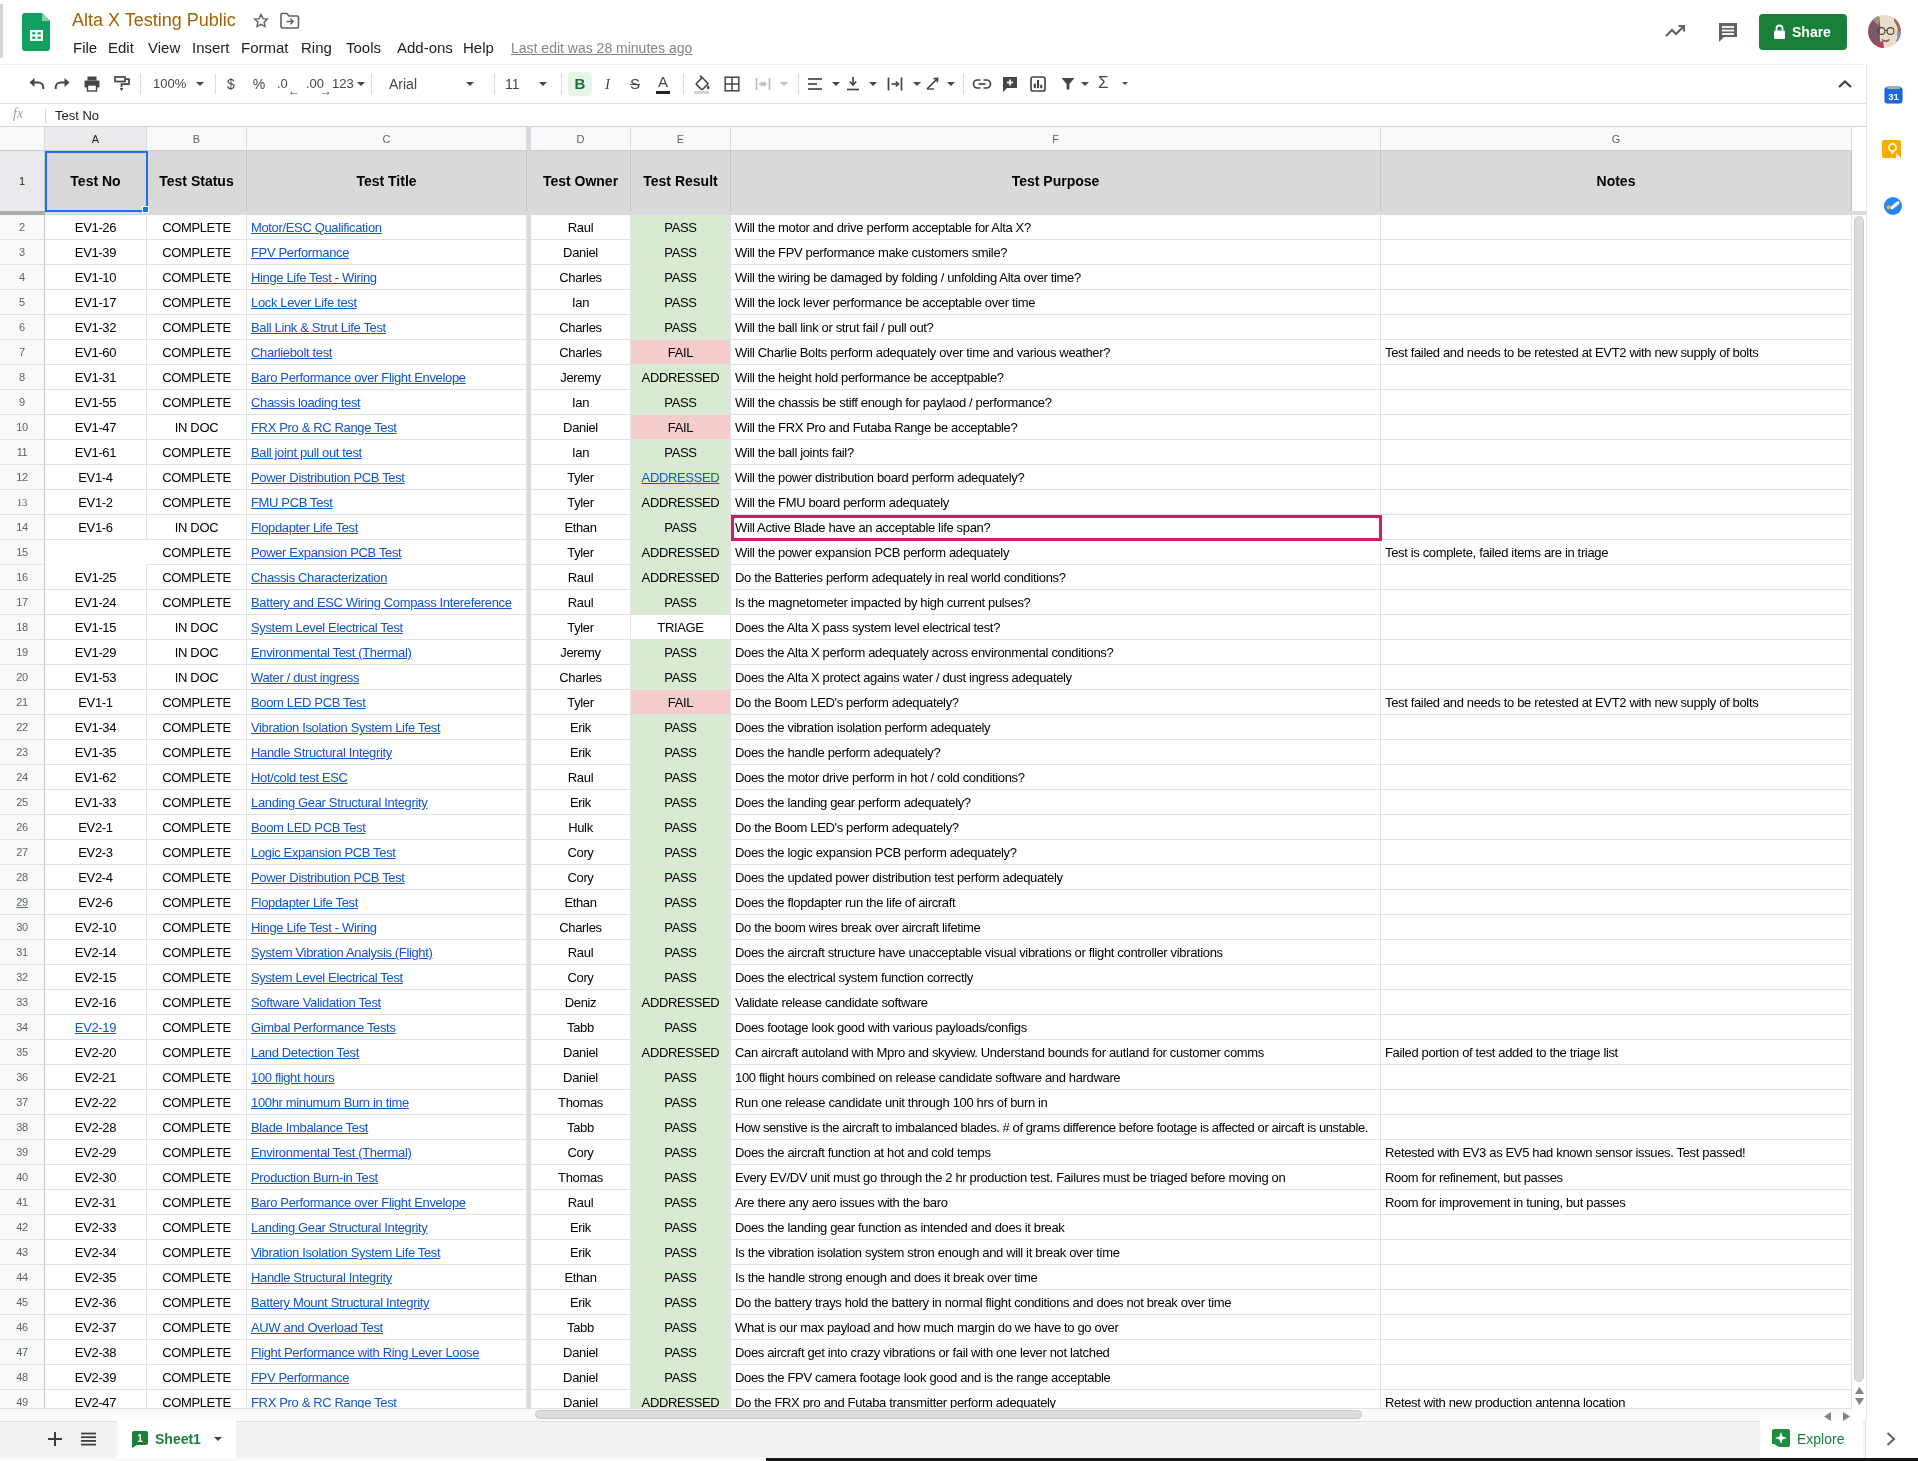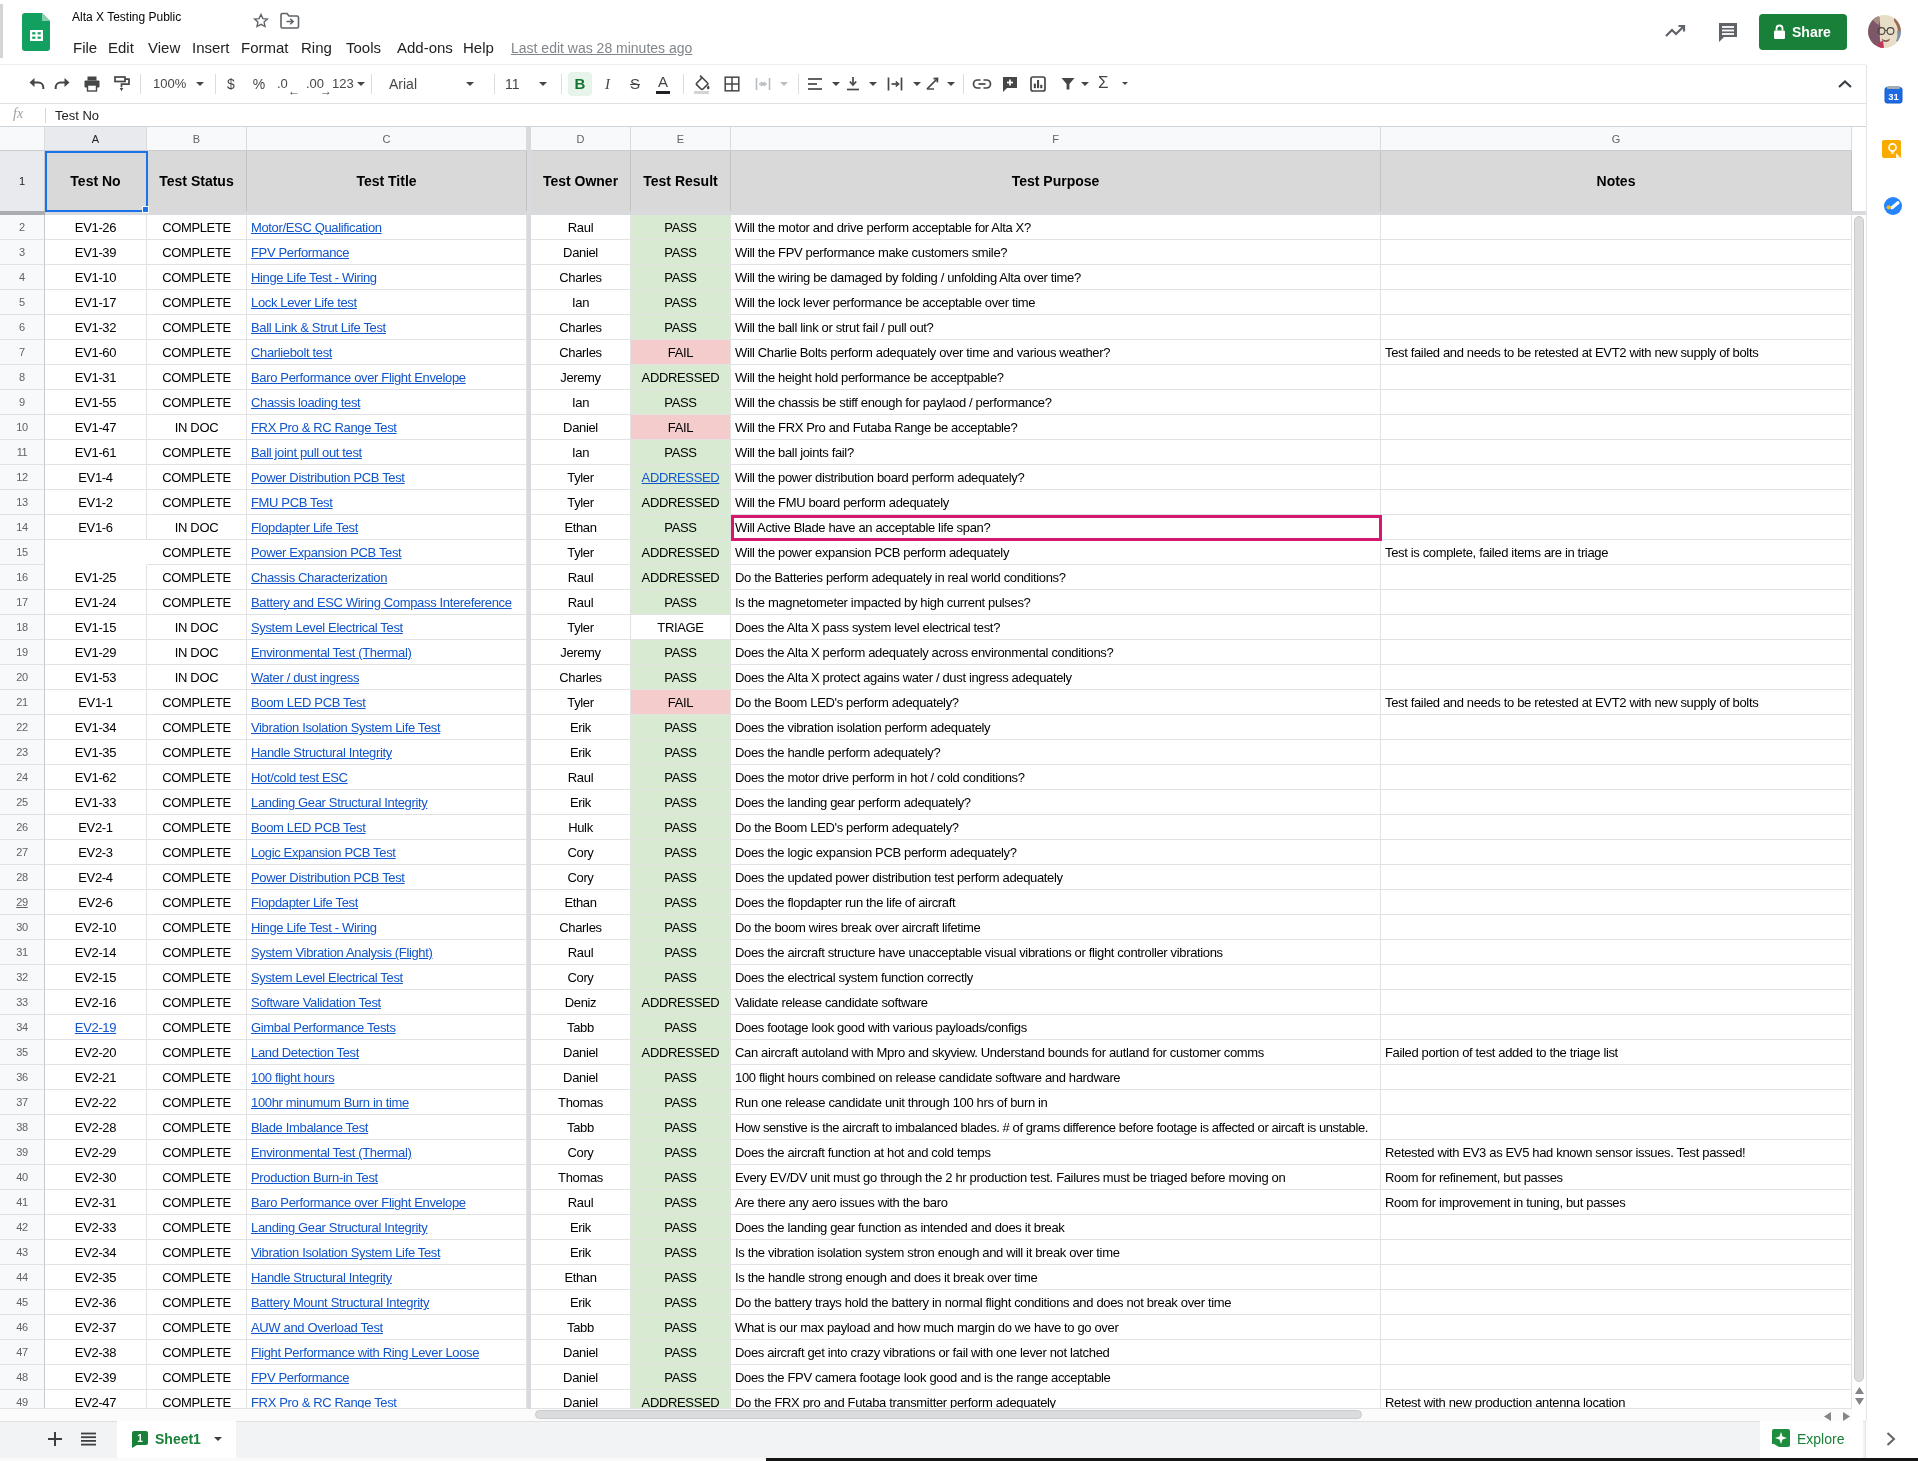--- a/index.html
+++ b/index.html
@@ -29,21 +29,21 @@
 <path d="M19 0 l8 8 h-8 z" fill="#87ceac"></path>
 <g fill="#fff">
       <rect x="7" y="17" width="13" height="2.2"></rect>
       <rect x="7" y="21.4" width="13" height="2.2"></rect>
       <rect x="7" y="25.8" width="13" height="2.2"></rect>
       <rect x="7" y="17" width="2.2" height="11"></rect>
       <rect x="12.4" y="17" width="2.2" height="11"></rect>
       <rect x="17.8" y="17" width="2.2" height="11"></rect>
     </g>
 </svg>
-<div class="ab" style="left:72px;top:10px;font-size:12px;color:#000000;letter-spacing:0">Alta X Testing Public</div>
+<div class="ab" style="left:72px;top:10px;font-size:18px;color:#a16207;letter-spacing:0">Alta X Testing Public</div>
 <svg class="ab" style="left:252px;top:12px" width="18" height="18" viewBox="0 0 18 18">
     <path d="M9 2.5 l1.9 4.1 4.5 .5 -3.3 3 .9 4.4 -4 -2.2 -4 2.2 .9 -4.4 -3.3 -3 4.5 -.5 z" fill="none" stroke="#5f6368" stroke-width="1.4"></path>
   </svg>
 <svg class="ab" style="left:280px;top:13px" width="20" height="16" viewBox="0 0 20 16">
     <path d="M1 2 a1.5 1.5 0 0 1 1.5-1.5 h4.5 l2 2.5 h8 a1.5 1.5 0 0 1 1.5 1.5 v9 a1.5 1.5 0 0 1 -1.5 1.5 h-14.5 a1.5 1.5 0 0 1 -1.5 -1.5 z" fill="none" stroke="#5f6368" stroke-width="1.6"></path>
     <path d="M6.5 8.5 h6 M10.2 5.8 l3 2.7 -3 2.7" fill="none" stroke="#5f6368" stroke-width="1.5"></path>
   </svg>
 <div class="mi" style="left:73px">File</div>
 <div class="mi" style="left:108px">Edit</div>
 <div class="mi" style="left:148px">View</div>
@@ -325,21 +325,21 @@
 <div class="cell lft" style="left:731px;top:440px;width:650px;">Will the ball joints fail?</div>
 <div class="cell lft" style="left:1381px;top:440px;width:471px;"></div>
 <div class="cell gut" style="left:0;top:465px;width:45px;">12</div>
 <div class="cell ctr" style="left:45px;top:465px;width:102px;">EV1-4</div>
 <div class="cell ctr" style="left:147px;top:465px;width:100px;">COMPLETE</div>
 <div class="cell lft" style="left:247px;top:465px;width:280px;"><span class="lnk">Power Distribution PCB Test</span></div>
 <div class="cell ctr" style="left:531px;top:465px;width:100px;">Tyler</div>
 <div class="cell ctr grn" style="left:631px;top:465px;width:100px;"><span class="lnk">ADDRESSED</span></div>
 <div class="cell lft" style="left:731px;top:465px;width:650px;">Will the power distribution board perform adequately?</div>
 <div class="cell lft" style="left:1381px;top:465px;width:471px;"></div>
-<div class="cell gut" style="left:0;top:490px;width:45px;">13</div>
+<div class="cell gut" style="left:0;top:490px;width:45px;font-family:Liberation Serif, serif;">13</div>
 <div class="cell ctr" style="left:45px;top:490px;width:102px;">EV1-2</div>
 <div class="cell ctr" style="left:147px;top:490px;width:100px;">COMPLETE</div>
 <div class="cell lft" style="left:247px;top:490px;width:280px;"><span class="lnk">FMU PCB Test</span></div>
 <div class="cell ctr" style="left:531px;top:490px;width:100px;">Tyler</div>
 <div class="cell ctr grn" style="left:631px;top:490px;width:100px;">ADDRESSED</div>
 <div class="cell lft" style="left:731px;top:490px;width:650px;">Will the FMU board perform adequately</div>
 <div class="cell lft" style="left:1381px;top:490px;width:471px;"></div>
 <div class="cell gut" style="left:0;top:515px;width:45px;">14</div>
 <div class="cell ctr" style="left:45px;top:515px;width:102px;">EV1-6</div>
 <div class="cell ctr" style="left:147px;top:515px;width:100px;">IN DOC</div>

